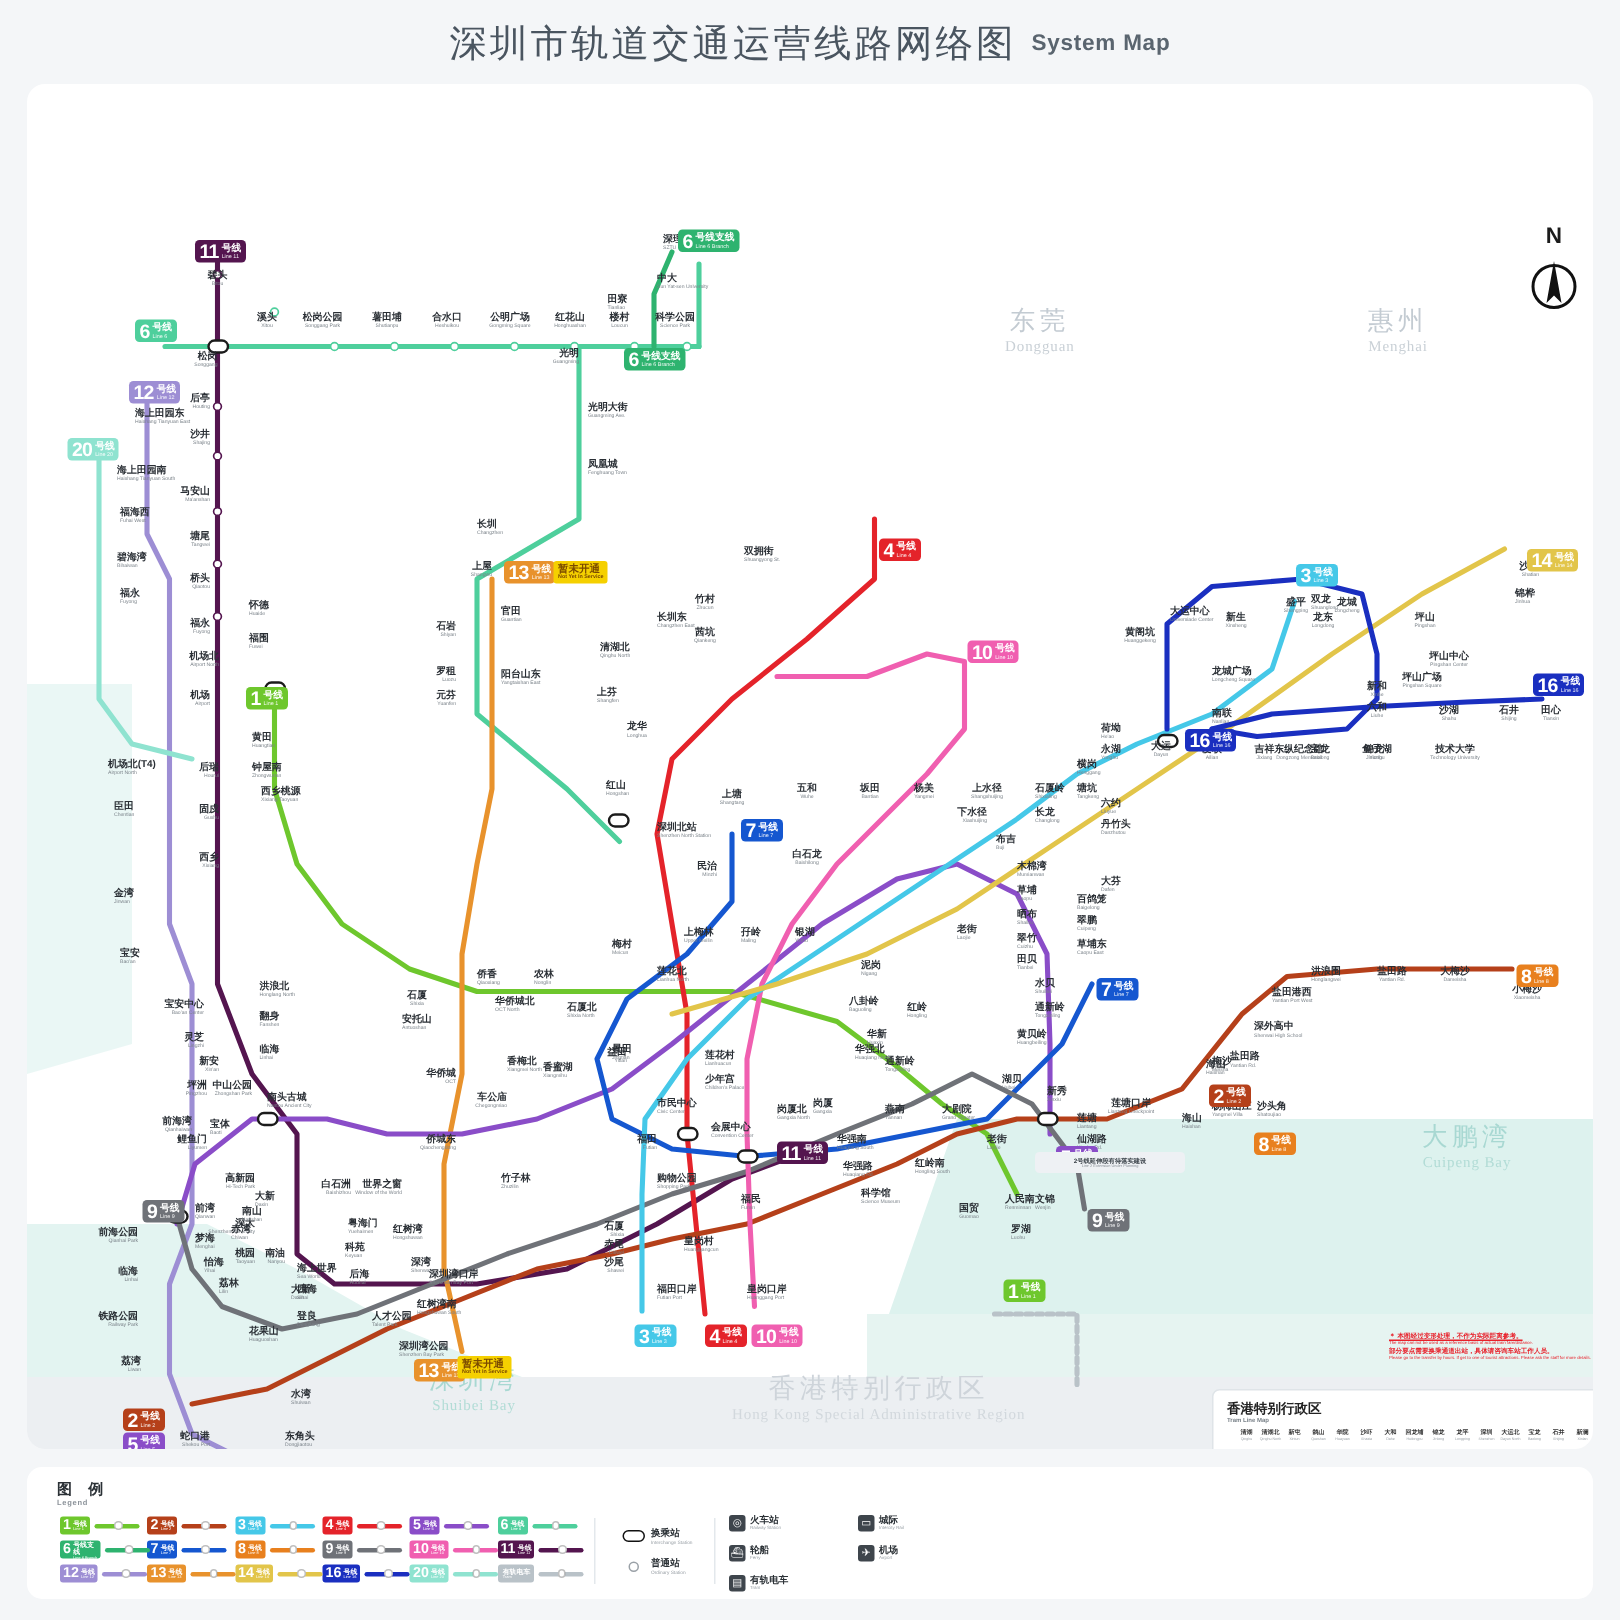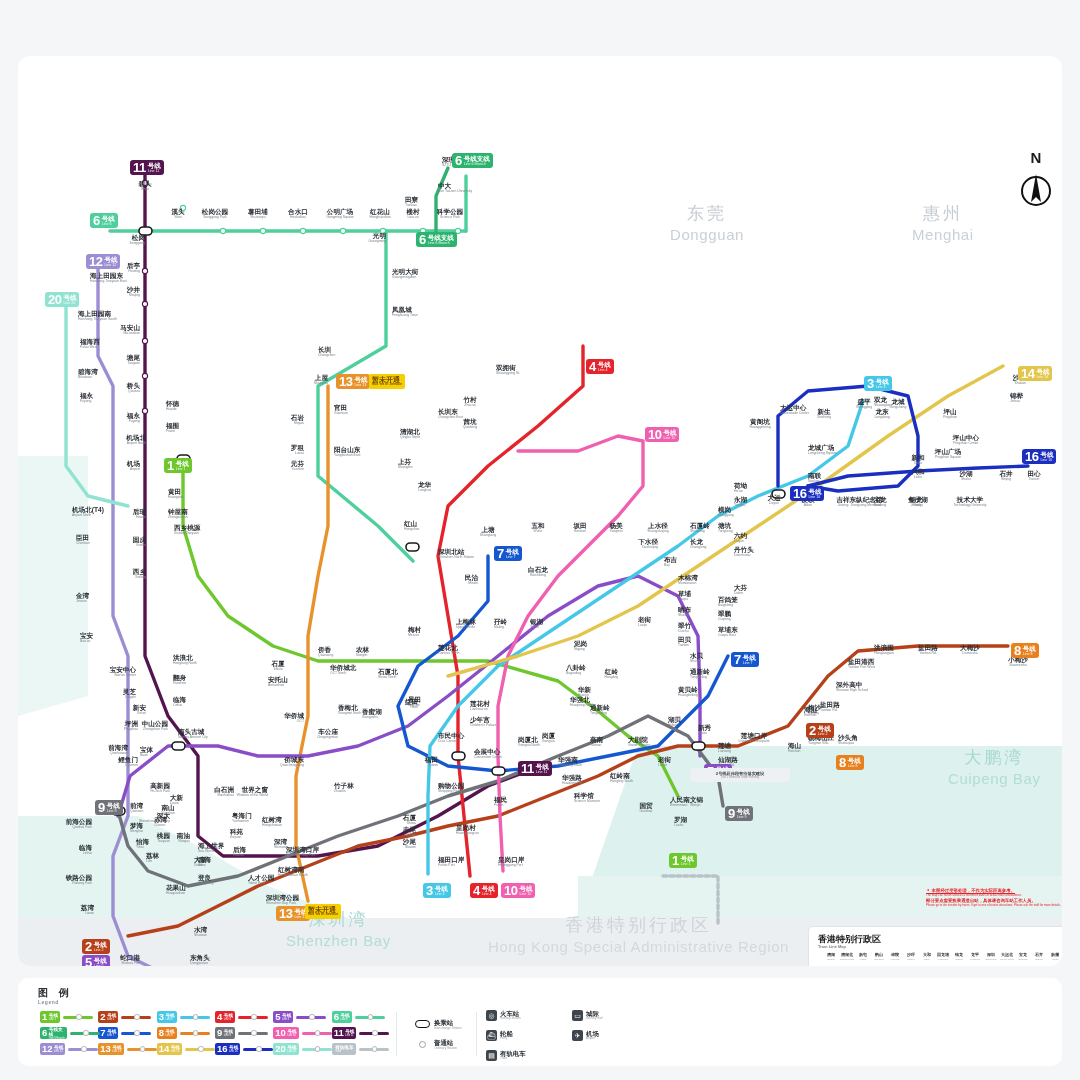--- a/index.html
+++ b/index.html
@@ -22,21 +22,21 @@
   
   .map-card {
     position: absolute; left: 18px; top: 56px; width: 1044px; height: 910px;
     background: #ffffff; border-radius: 12px; overflow: hidden;
   }
   .map-svg { position: absolute; left: 0; top: 0; }
 
   
   .region { position: absolute; text-align: center; pointer-events: none; }
   .region .cn { font-size: 17px; letter-spacing: 3px; }
-  .region .en { font-size: 15px; letter-spacing: .6px; margin-top: 1px; }
+  .region .en { font-size: 10px; letter-spacing: .6px; margin-top: 1px; font-family: Liberation Serif, serif; }
   .region.grey .cn { color: #c3cbd2; }
   .region.grey .en { color: #c9d0d6; }
   .region.teal .cn { color: #a8d8d2; }
   .region.teal .en { color: #b2dcd6; }
   .region.hk .cn { color: #ced4da; font-size: 18px; }
   .region.hk .en { color: #d2d8dd; }
 
   
   .compass { position: absolute; left: 995px; top: 94px; width: 46px; height: 62px; }
   .compass .n { font-size: 15px; font-weight: bold; color: #1b1b1b; text-align: center; line-height: 16px; }
@@ -138,20 +138,24 @@
   }
   .fl-txt { margin-left: 3px; }
   .fl-txt .c { display: block; font-size: 6.4px; color: #2b3136; font-weight: bold; line-height: 7px; }
   .fl-txt .e { display: block; font-size: 3px; color: #9aa1a7; line-height: 3.8px; }
 </style>
 </head>
 <body>
 
 <div id="page">
 
+  <div class="title-bar">
+    <span class="title-cn">深圳市轨道交通运营线路网络图</span>
+    <span class="title-en">System Map</span>
+  </div>
 
   <div class="map-card">
 
     <svg class="map-svg" width="1044" height="910" viewBox="0 0 1044 910">
       <defs>
         <style>
           .ln { fill:none; stroke-linecap:round; stroke-linejoin:round; stroke-width:3.4; }
           .stop { fill:#fff; stroke-width:1.1; }
           .xfer { fill:#fff; stroke:#1b1b1b; stroke-width:1.6; }
         </style>
@@ -273,21 +277,21 @@
     <div class="region grey" style="left:894px; top:146px;">
       <div class="cn">惠州</div>
       <div class="en">Menghai</div>
     </div>
     <div class="region teal" style="left:930px; top:690px;">
       <div class="cn">大鹏湾</div>
       <div class="en">Cuipeng Bay</div>
     </div>
     <div class="region teal" style="left:268px; top:852px;">
       <div class="cn">深圳湾</div>
-      <div class="en">Shenzhen Bay</div>
+      <div class="en">Shuibei Bay</div>
     </div>
     <div class="region hk" style="left:470px; top:857px;">
       <div class="cn">香港特别行政区</div>
       <div class="en">Hong Kong Special Administrative Region</div>
     </div>
 
     <div class="compass">
       <div class="n">N</div>
       <svg width="46" height="46" viewBox="0 0 46 46">
         <circle cx="23" cy="25" r="14" fill="none" stroke="#111" stroke-width="2"></circle>

